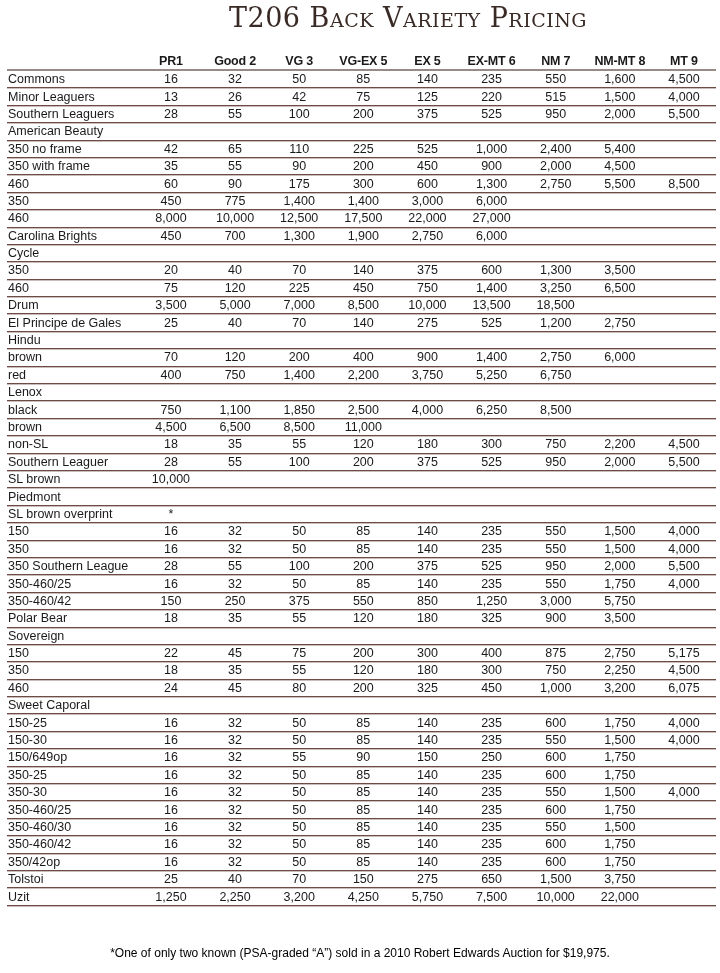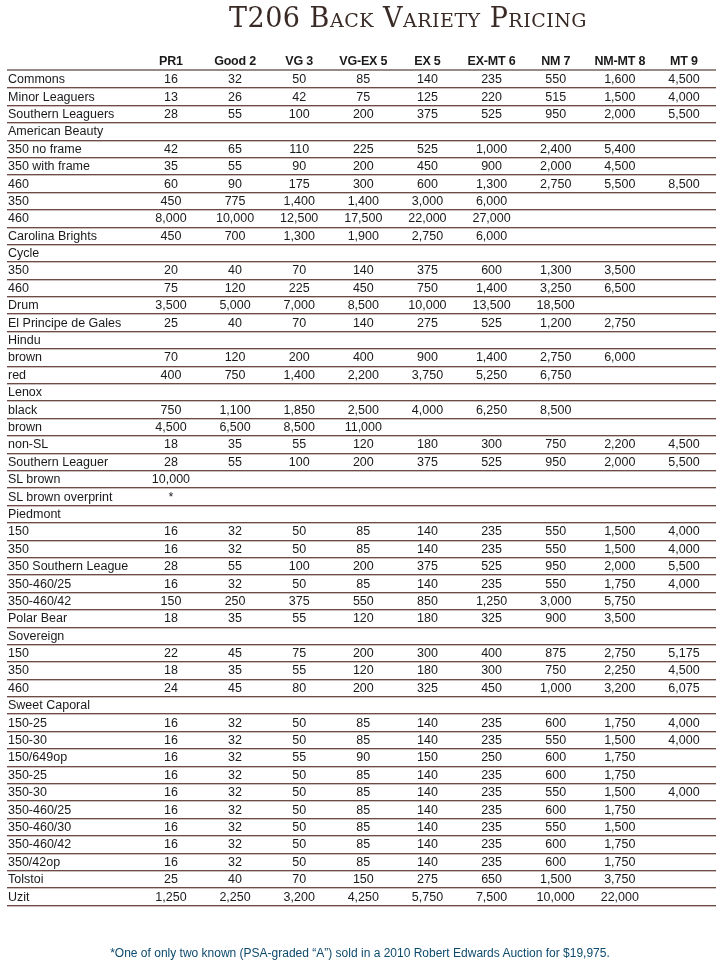--- a/index.html
+++ b/index.html
@@ -11,21 +11,21 @@
   .table { position: absolute; left: 7px; top: 52px; width: 709px; }
   .hdr { display: flex; height: 17px; align-items: center;
          font-family: "Liberation Sans", sans-serif; font-weight: bold; font-size: 12.5px;
          border-bottom: 2px solid #9a8a86; }
   .row { display: flex; height: 16.4px; align-items: center; font-size: 12.5px;
          border-bottom: 1px solid #6e4c44; box-shadow: 0 1px 0 #c8bebb; }
   .c0 { width: 131px; padding-left: 1px; white-space: nowrap; overflow: hidden; }
   .c { width: 64.2px; text-align: center; white-space: nowrap; }
   .hdr .c { letter-spacing: -0.2px; }
   .footnote { position: absolute; left: 0; top: 946px; width: 720px; text-align: center;
-              font-size: 12px; color: #0c4a6e; }
+              font-size: 12px; color: #000000; }
 </style>
 </head>
 <body>
 
 <div class="title">T206 Back Variety Pricing</div>
 
 <div class="table">
   <div class="hdr" id="hdr">
     <div class="c0"></div>
   <div class="c">PR1</div>
@@ -321,34 +321,34 @@
         <div class="c"></div>
         <div class="c"></div>
         <div class="c"></div>
         <div class="c"></div>
         <div class="c"></div>
         <div class="c"></div>
         <div class="c"></div>
         <div class="c"></div>
       </div>
       <div class="row">
+        <div class="c0">Piedmont</div>
+        <div class="c"></div>
+        <div class="c"></div>
+        <div class="c"></div>
+        <div class="c"></div>
+        <div class="c"></div>
+        <div class="c"></div>
+        <div class="c"></div>
+        <div class="c"></div>
+        <div class="c"></div>
+      </div>
+      <div class="row">
         <div class="c0">SL brown overprint</div>
         <div class="c">*</div>
-        <div class="c"></div>
-        <div class="c"></div>
-        <div class="c"></div>
-        <div class="c"></div>
-        <div class="c"></div>
-        <div class="c"></div>
-        <div class="c"></div>
-        <div class="c"></div>
-      </div>
-      <div class="row">
-        <div class="c0">Piedmont</div>
-        <div class="c"></div>
         <div class="c"></div>
         <div class="c"></div>
         <div class="c"></div>
         <div class="c"></div>
         <div class="c"></div>
         <div class="c"></div>
         <div class="c"></div>
         <div class="c"></div>
       </div>
       <div class="row">

